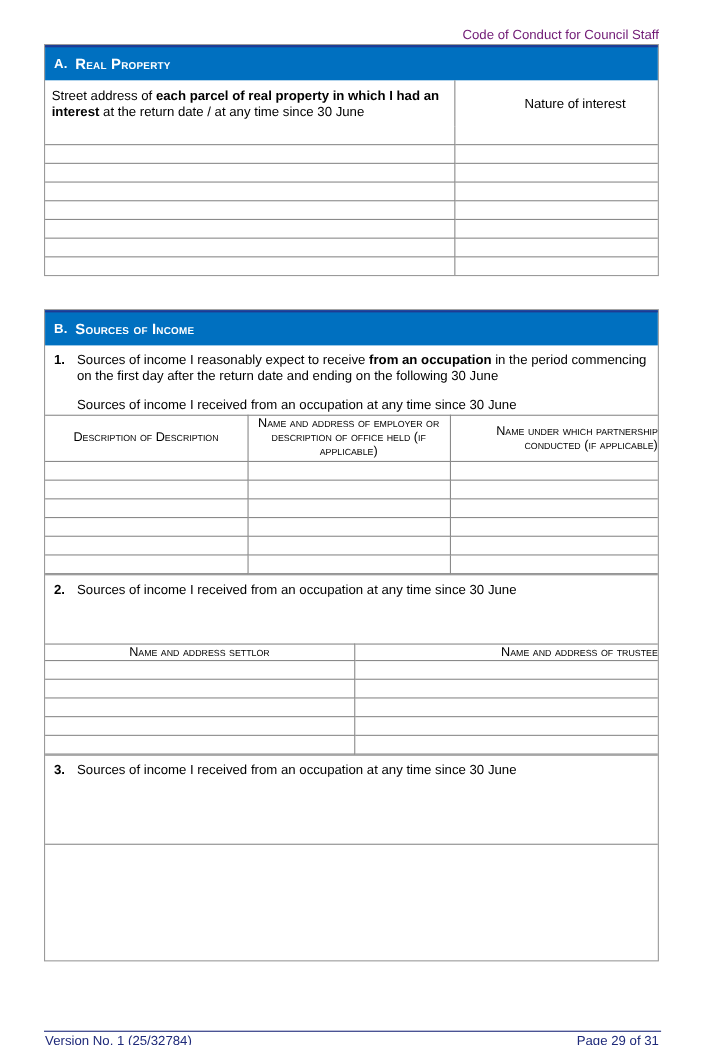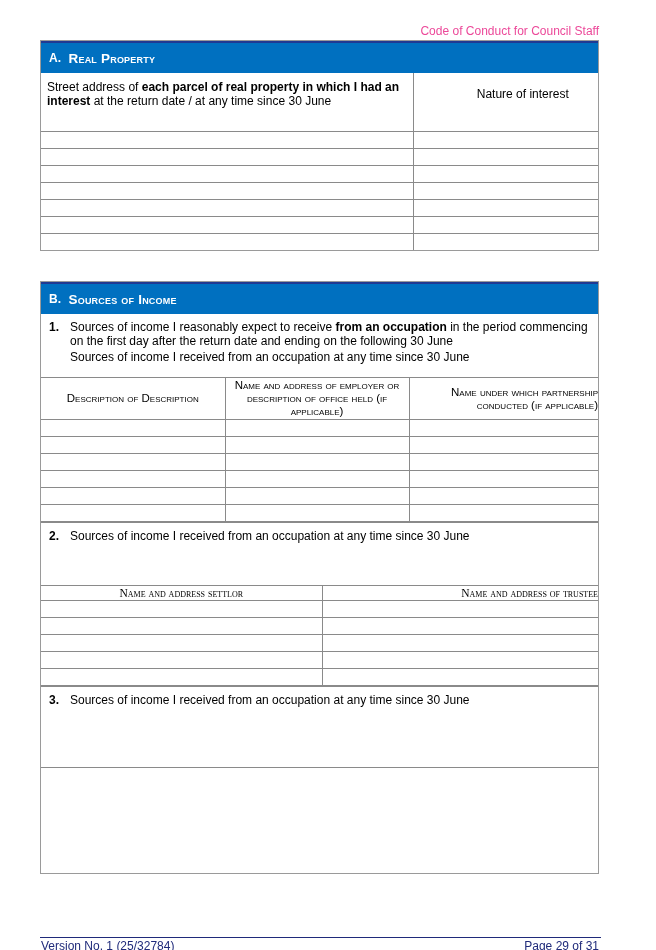--- a/index.html
+++ b/index.html
@@ -2,21 +2,21 @@
 <html><head>
 <meta charset="utf-8">
 <style>
   html, body { margin: 0; padding: 0; background: #ffffff; }
   body {
     width: 656px; height: 950px; position: relative; overflow: hidden;
     font-family: "Liberation Sans", sans-serif; color: #000;
   }
   .running-header {
     position: absolute; top: 24px; right: 57px;
-    font-size: 12px; color: #ec4899;
+    font-size: 12px; color: #701a75;
   }
   .section {
     position: absolute; left: 40px; width: 559px;
     border: 1px solid #9a9a9a; box-sizing: border-box;
   }
   .sec-head {
     background: #0070c0; color: #fff; font-weight: bold;
     border-top: 2px solid #1f3a93;
     height: 32px; box-sizing: border-box; padding: 0 0 0 8px;
     display: flex; align-items: center; font-size: 12px; letter-spacing: 0.2px;
@@ -34,34 +34,34 @@
   .secA table td:last-child { border-right: none; }
   .secA table tr:last-child td { border-bottom: none; }
 
   .secB { top: 281px; height: 593px; }
   .item {
     font-size: 12px; padding: 6px 8px 0 8px; line-height: 14px;
     display: flex;
   }
   .item .num { font-weight: bold; width: 21px; flex: none; }
   .item .body p { margin: 0; }
-  .item .body p + p { margin-top: 2px; }
+  .item .body p + p { margin-top: 13px; }
   .item-1 { height: 63px; box-sizing: border-box; }
   .item-2 { height: 63px; box-sizing: border-box; border-top: 1px solid #8a8a8a; }
   .item-3 { height: 81px; box-sizing: border-box; border-top: 1px solid #8a8a8a; }
   .note { color: #0070c0; font-style: italic; font-size: 9px; margin-top: 6px !important; }
   .grid td { height: 16px; }
   .grid th {
     font-weight: normal; font-variant: small-caps; font-size: 11.5px;
     line-height: 13px; text-align: center; vertical-align: middle;
   }
   .grid th:first-child, .grid td:first-child { border-left: none; }
   .grid th:last-child, .grid td:last-child { border-right: none; text-align: right; }
   .occ th { height: 41px; }
-  .trust th { height: 14px; font-family: Liberation Serif, serif; }
+  .trust th { height: 14px; }
   .free-text { height: 108px; }
   .footer-line {
     position: absolute; left: 40px; width: 561px; top: 937px;
     border-top: 1px solid #1f2a7a;
   }
   .footer-left, .footer-right {
     position: absolute; top: 939px; font-size: 12px; color: #1f2a7a;
   }
   .footer-left { left: 41px; }
   .footer-right { right: 57px; }

